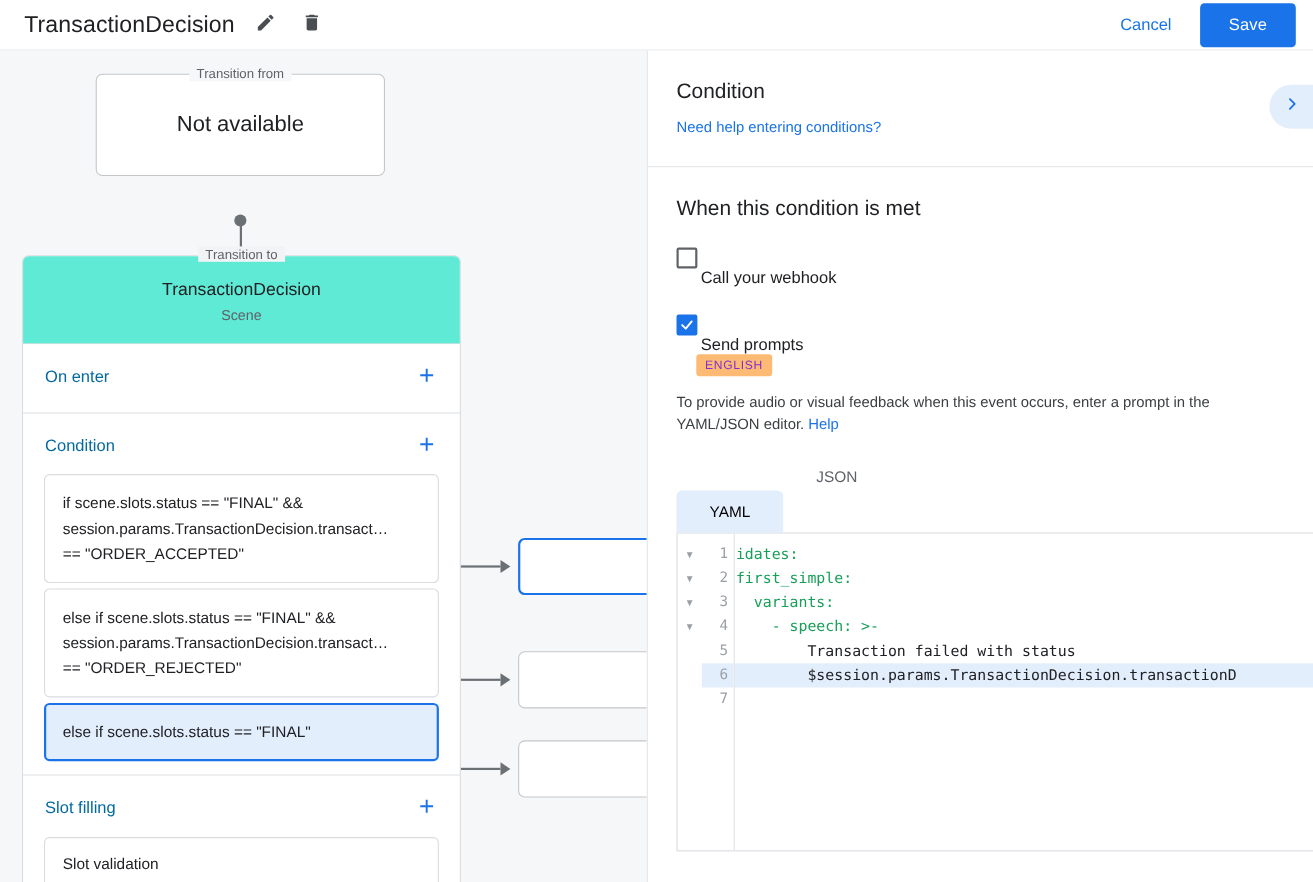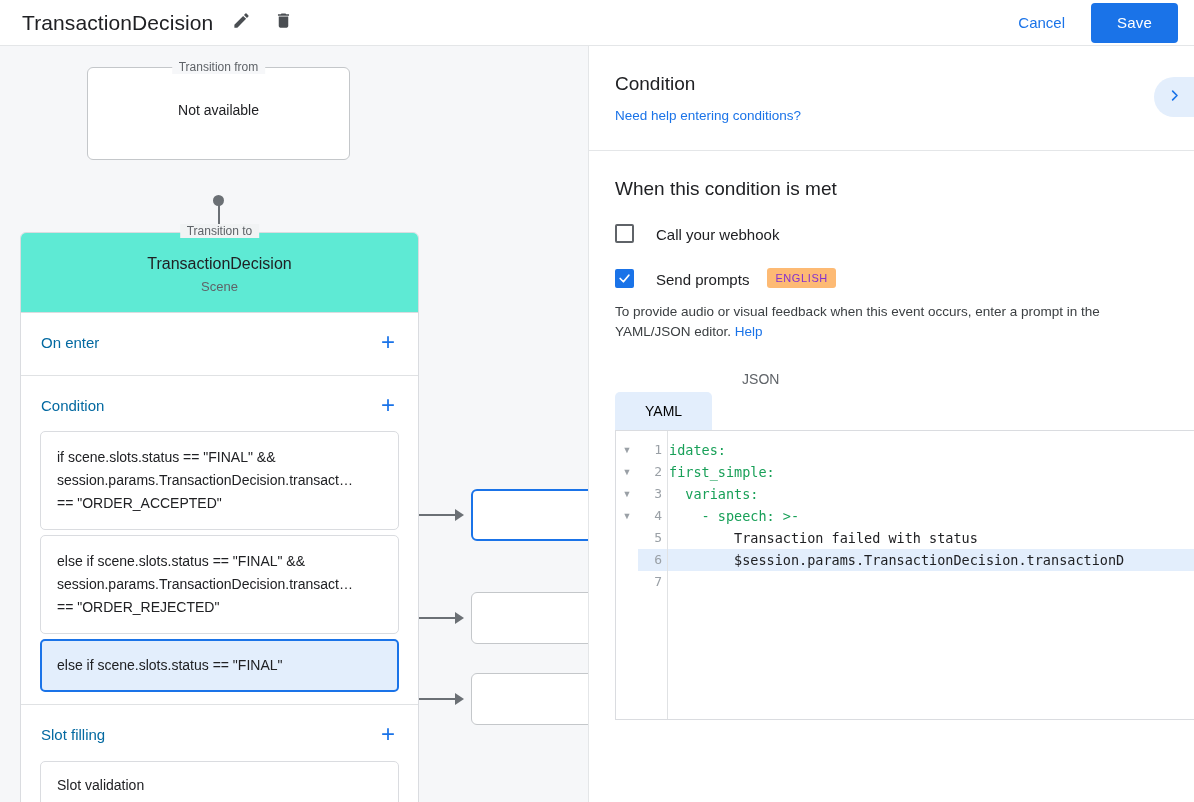--- a/index.html
+++ b/index.html
@@ -55,21 +55,21 @@
     position: absolute; left: 87px; top: 21px; width: 263px; height: 93px;
     border: 1px solid #c4c7ca; border-radius: 6px; background: #ffffff;
   }
   .legend {
     position: absolute; top: -8px; left: 50%; transform: translateX(-50%);
     background: #f6f7f9; padding: 0 7px;
     font-size: 12px; color: #5f6368; white-space: nowrap;
   }
   #transition-from-value {
     position: absolute; top: 34px; left: 0; right: 0; text-align: center;
-    font-size: 14px; color: #202124;
+    font-size: 20px; color: #202124;
   }
 
   
   #connector-dot {
     position: absolute; left: 213px; top: 149px;
     width: 11px; height: 11px; border-radius: 50%; background: #6b7075;
   }
   #connector-line {
     position: absolute; left: 218px; top: 155px; width: 1.5px; height: 57px;
     background: #6b7075;
@@ -171,21 +171,21 @@
   #condition-input {
     flex: 1; border: none; outline: none; padding: 0 14px;
     font-size: 14px; color: #202124; font-family: inherit; background: #fff;
   }
   .link {
     color: #1a73e8; font-size: 13.5px; text-decoration: none; cursor: pointer;
   }
   #help-conditions { display: inline-block; margin: 13px 0 0 26px; }
 
   .checkbox-row {
-    display: flex; align-items: flex-end; margin-left: 26px; cursor: pointer;
+    display: flex; align-items: flex-start; margin-left: 26px; cursor: pointer; flex-direction: column;
   }
   .cb {
     width: 19px; height: 19px; border: 2px solid #5f6368; border-radius: 2px;
     background: #ffffff; flex: none;
   }
   .cb.checked {
     background: #1a73e8; border-color: #1a73e8;
     display: flex; align-items: center; justify-content: center;
   }
   .cb.checked svg { stroke: #fff; }

